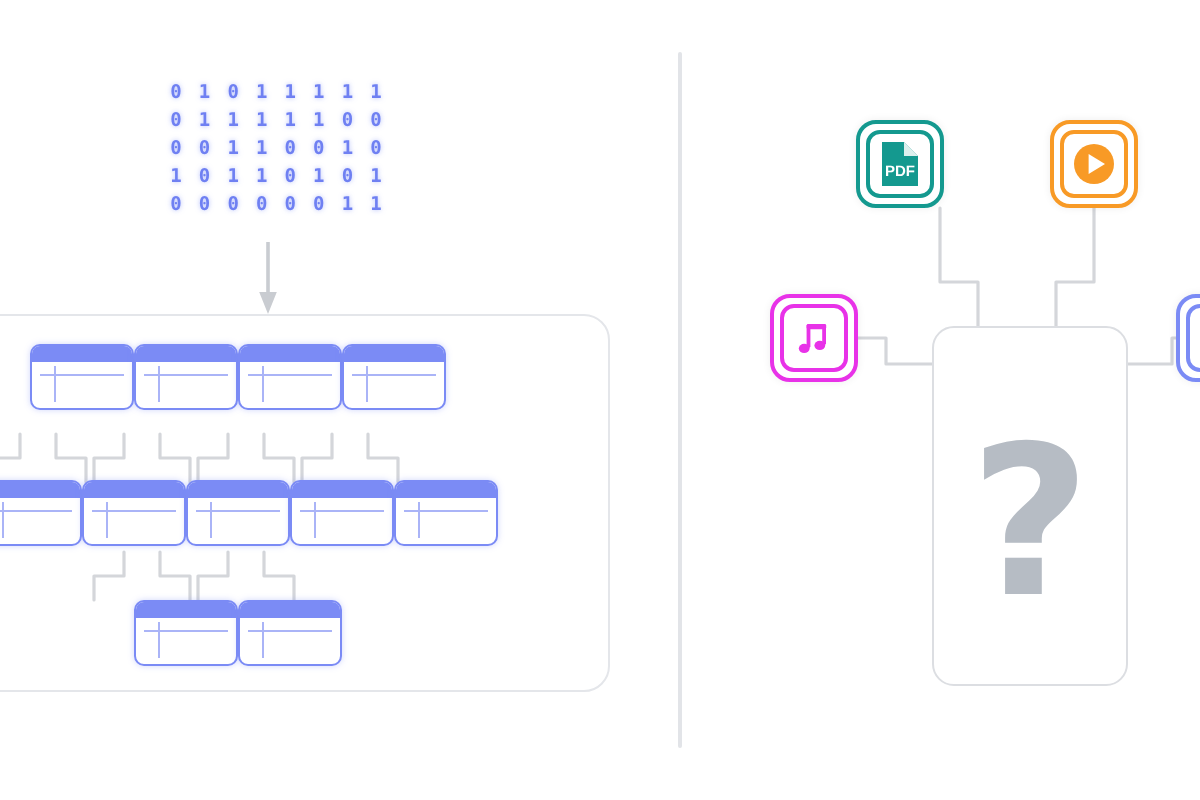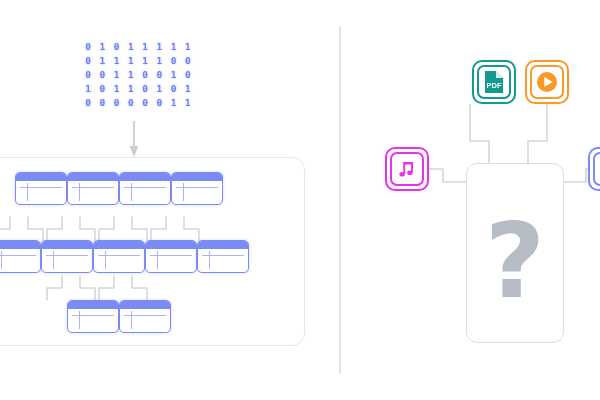--- a/index.html
+++ b/index.html
@@ -337,21 +337,21 @@
       <path d="M 429 169 L 443 169 L 443 182 L 466 182"></path>
 
       <path d="M 600 169 L 586 169 L 586 182 L 564 182"></path>
     </g>
   </svg>
 
   <div class="unknown-card">
     <span class="qmark">?</span>
   </div>
 
-  <div class="badge" style="left:472px; top:60px; color:#14998f;">
+  <div class="badge" style="left:428px; top:60px; color:#14998f;">
     <span class="inner-ring"></span>
     <span class="glyph">
       <svg viewBox="0 0 26 26" width="26" height="26">
         <path d="M4 2 h11 l7 7 v15 a0 0 0 0 1 0 0 h-18 a0 0 0 0 1 0 0 z" fill="#14998f"></path>
         <path d="M15 2 l7 7 h-7 z" fill="#ffffff" opacity="0.85"></path>
         <text x="13" y="19" font-family="'Liberation Sans',sans-serif" font-size="7.5" font-weight="700" fill="#ffffff" text-anchor="middle">PDF</text>
       </svg>
     </span>
   </div>
 

